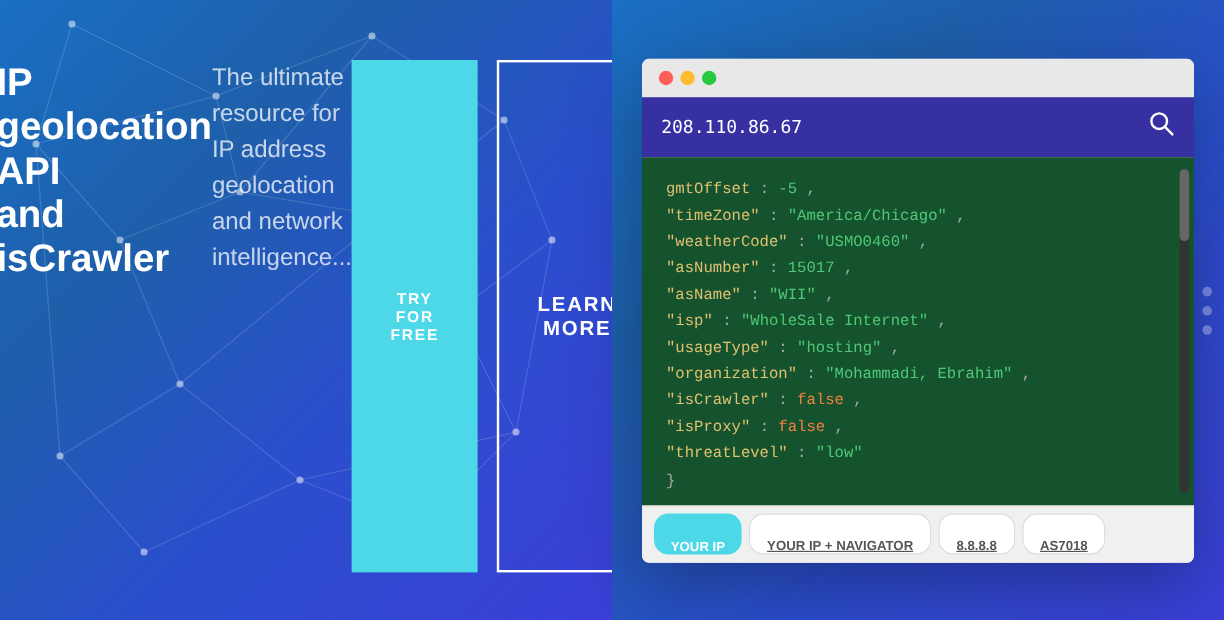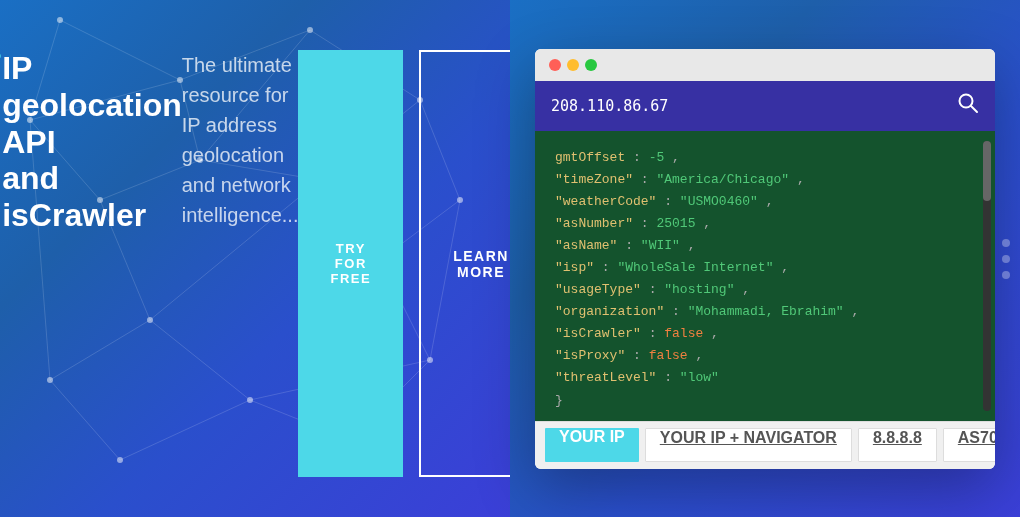--- a/index.html
+++ b/index.html
@@ -80,21 +80,21 @@
       letter-spacing: 1.5px;
       cursor: pointer;
       text-transform: uppercase;
     }
 
     .btn-learn {
       background: transparent;
       color: #fff;
       border: 2px solid #fff;
       padding: 4px 32px;
-      font-size: 14px;
+      font-size: 17px;
       font-weight: 700;
       letter-spacing: 1.5px;
       cursor: pointer;
       text-transform: uppercase;
     }
 
     
     .right-panel {
       width: 510px;
       height: 517px;
@@ -201,26 +201,26 @@
       height: 48px;
       padding: 0 10px;
       gap: 6px;
       border-top: 1px solid #ddd;
     }
 
     .tab {
       height: 34px;
       padding: 0 14px;
       display: flex;
-      align-items: flex-start;
+      align-items: flex-end;
       justify-content: center;
-      font-size: 16px;
+      font-size: 11px;
       font-weight: 600;
       cursor: pointer;
-      border-radius: 1px;
+      border-radius: 12px;
       white-space: nowrap;
     }
 
     .tab-active {
       background: #4dd8e8;
       color: #fff;
     }
 
     .tab-inactive {
       background: #fff;
@@ -361,21 +361,21 @@
         <span class="code-key">"weatherCode"</span>
         <span class="code-punct">: </span>
         <span class="code-string">"USMO0460"</span>
         <span class="code-punct">,</span>
       </div>
 
       <div class="code-line">
         <span class="code-punct">    </span>
         <span class="code-key">"asNumber"</span>
         <span class="code-punct">: </span>
-        <span class="code-number">25015</span>
+        <span class="code-number">15017</span>
         <span class="code-punct">,</span>
       </div>
 
       <div class="code-line">
         <span class="code-punct">    </span>
         <span class="code-key">"asName"</span>
         <span class="code-punct">: </span>
         <span class="code-string">"WII"</span>
         <span class="code-punct">,</span>
       </div>

